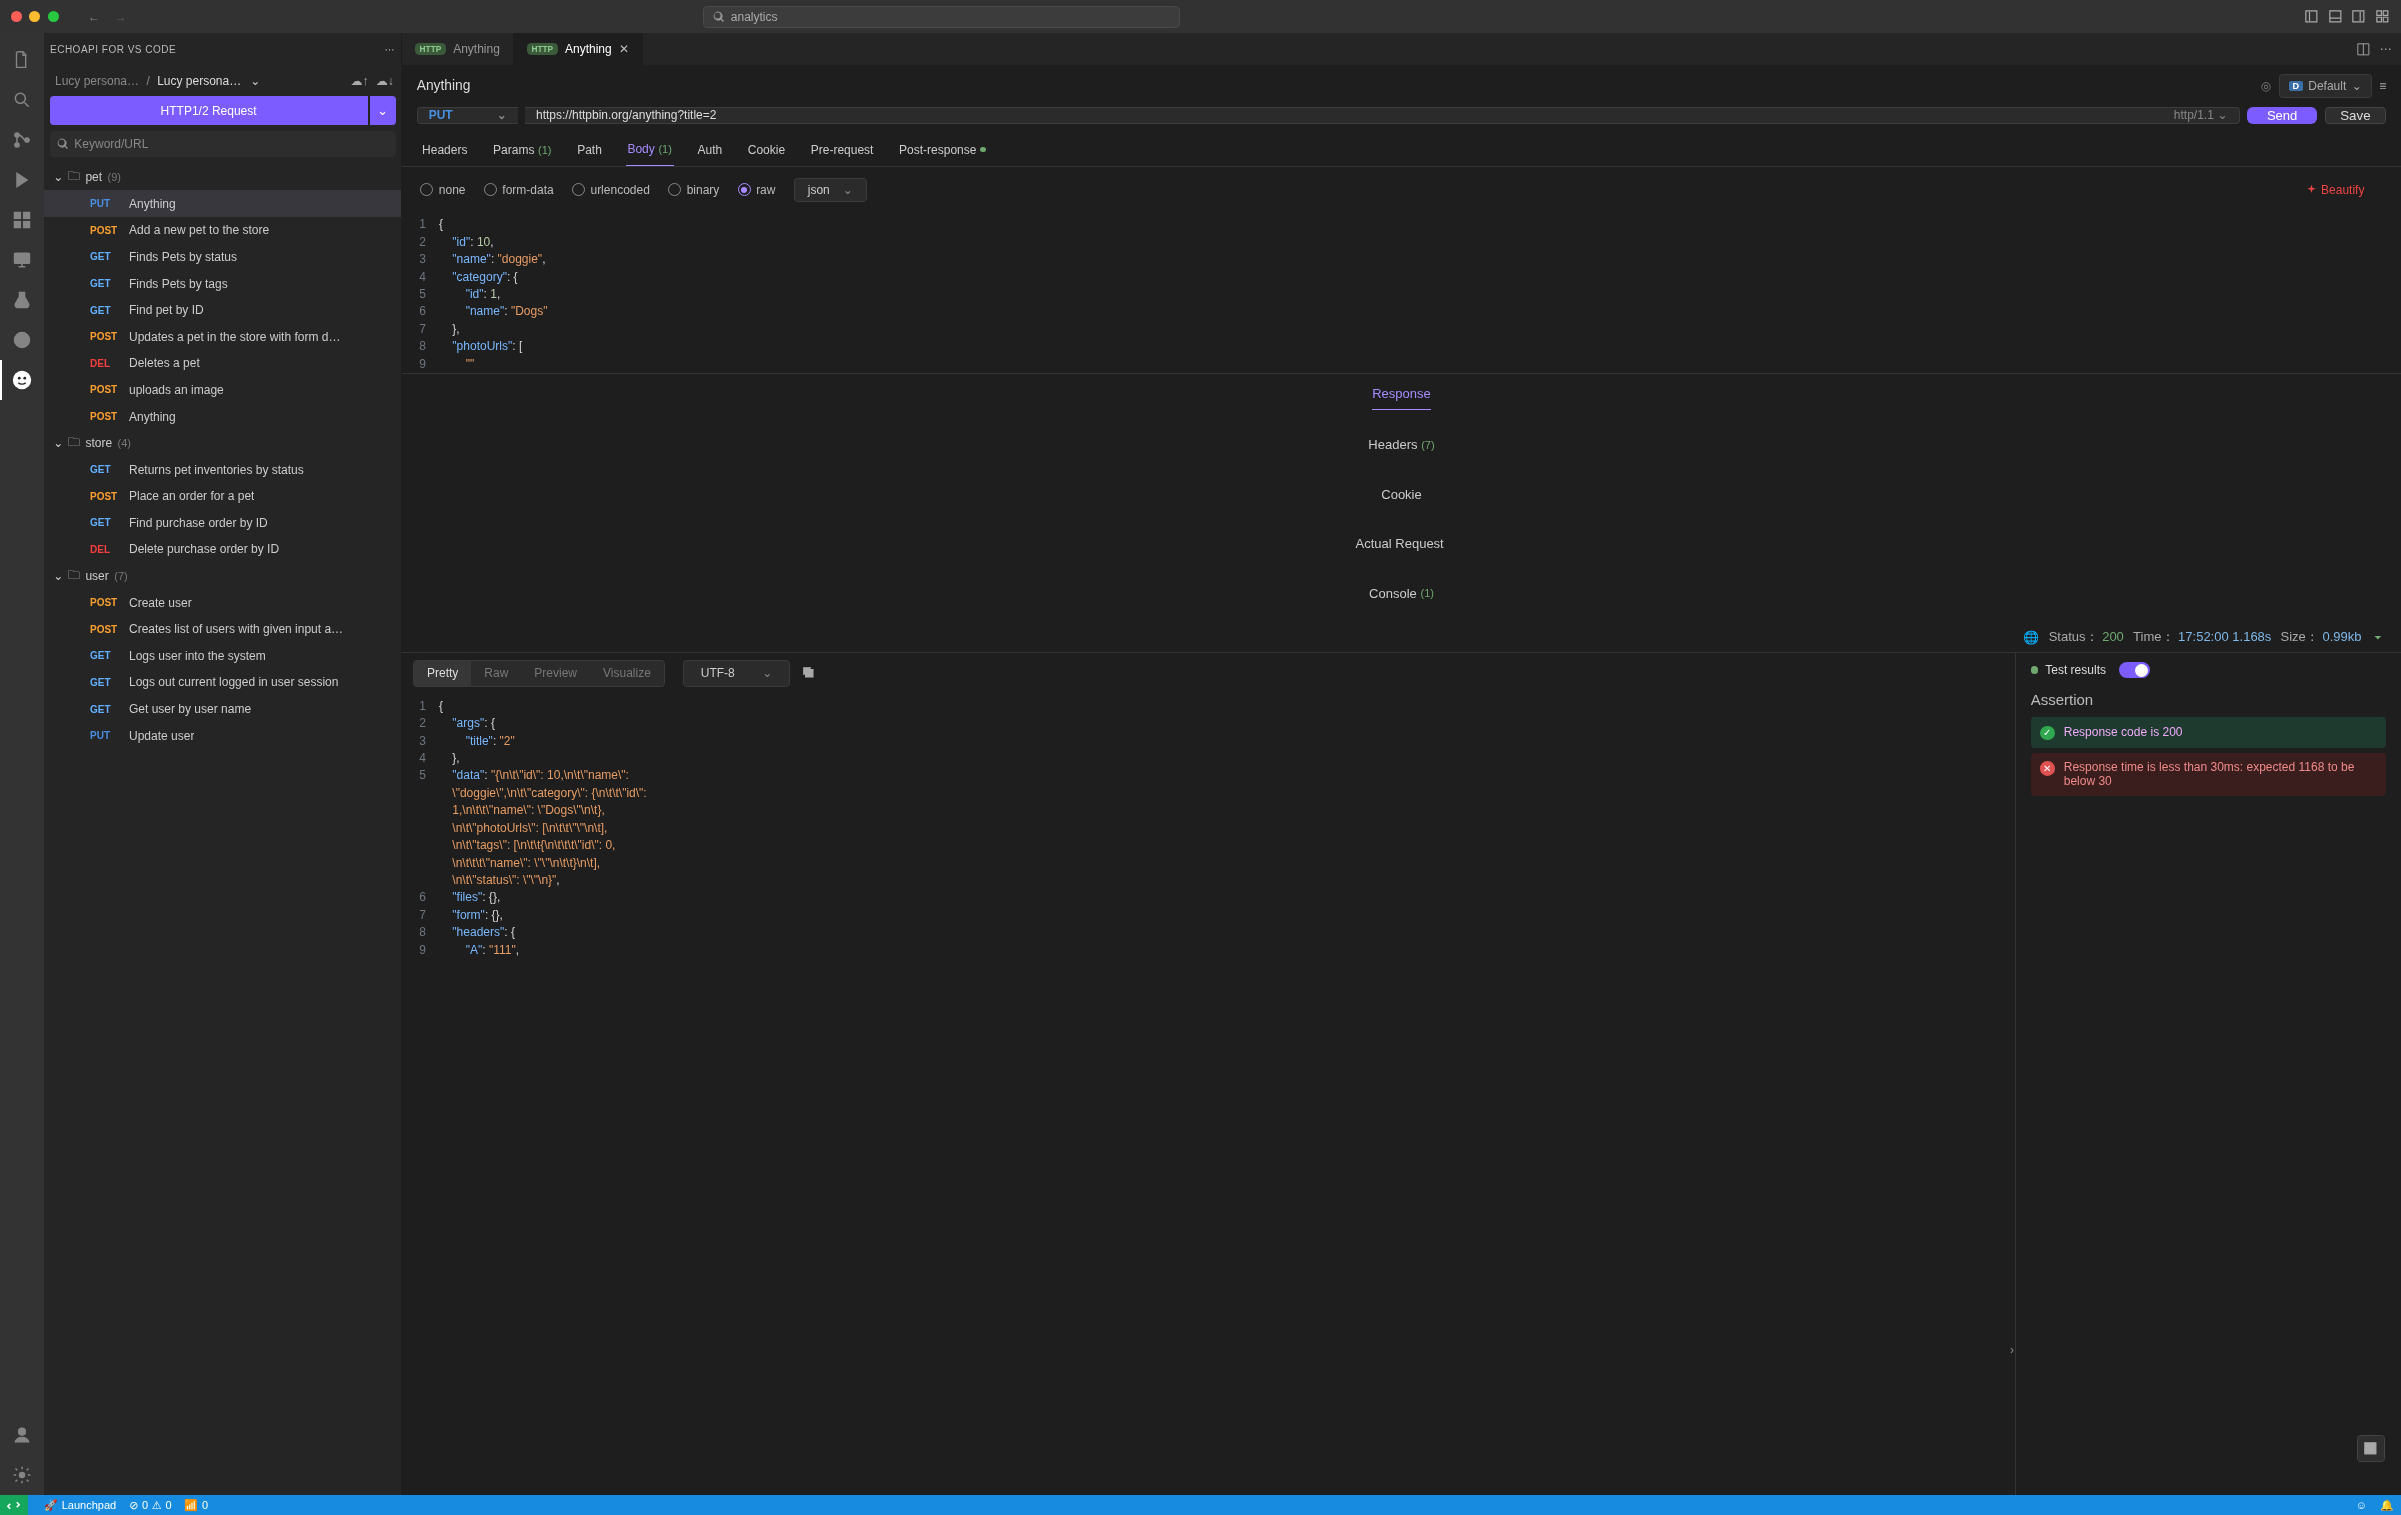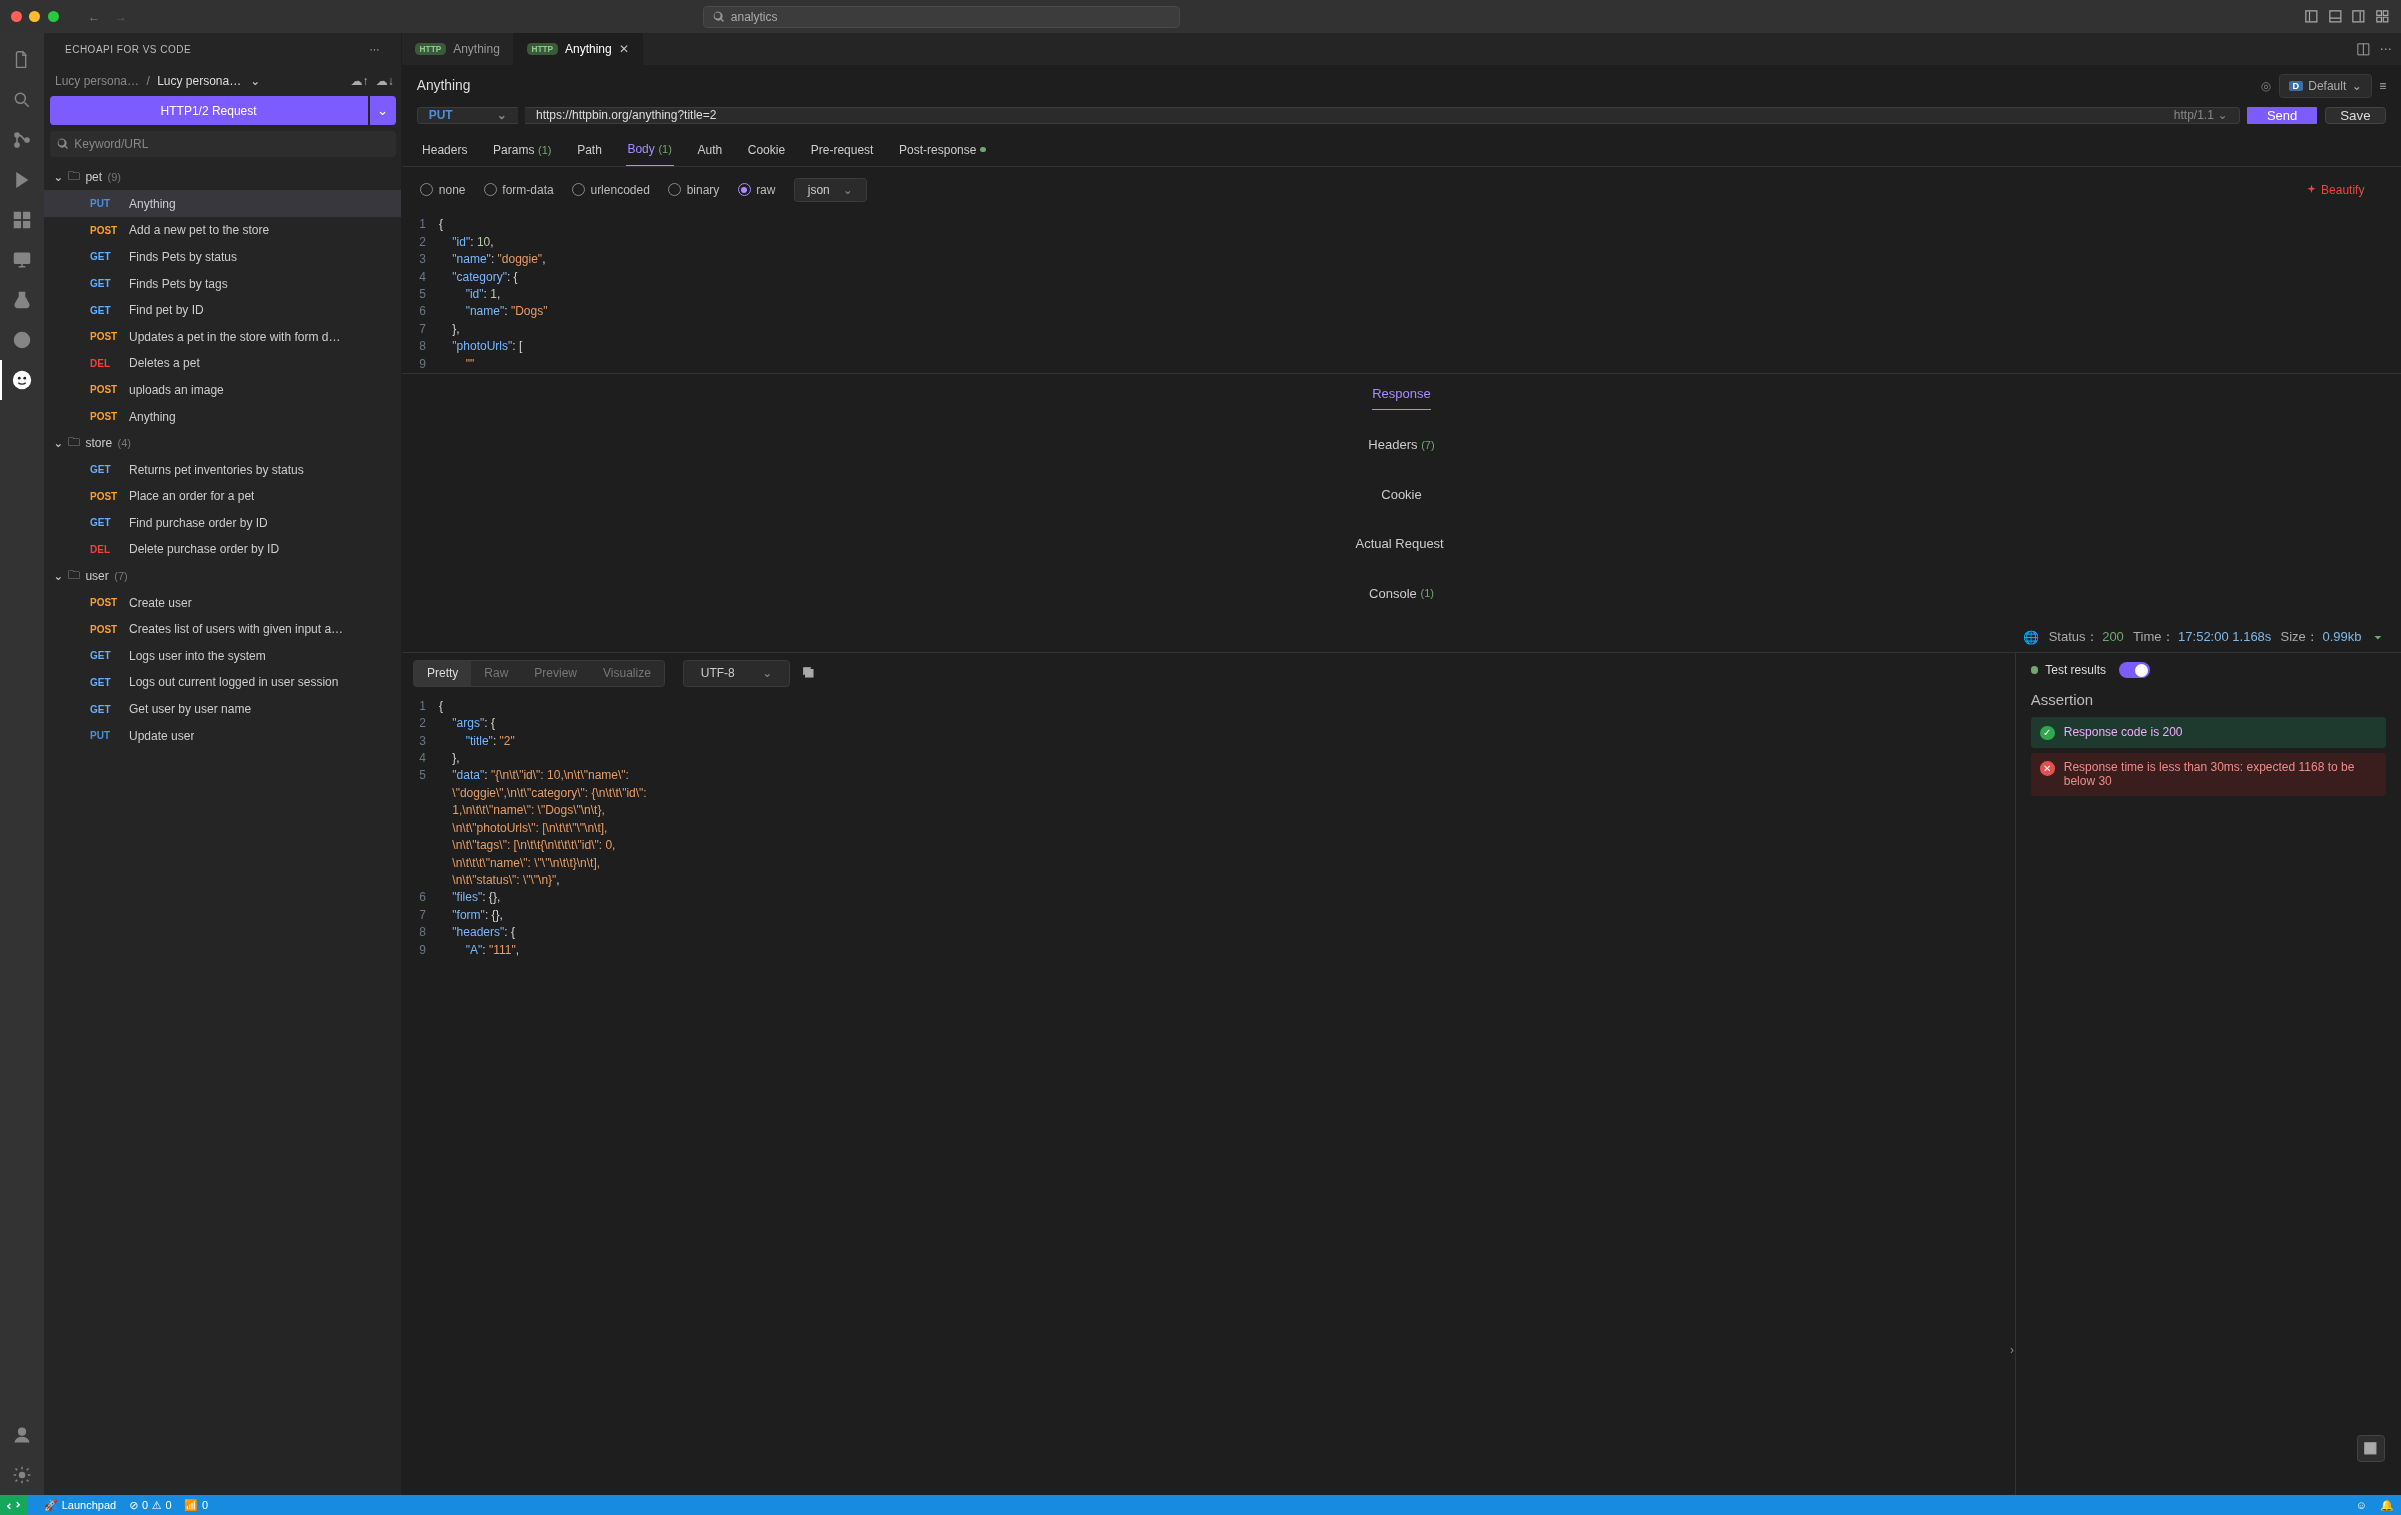--- a/index.html
+++ b/index.html
@@ -24,21 +24,21 @@
 
 
 .activitybar { width: 44px; background: #333333; display: flex; flex-direction: column; align-items: center; padding-top: 7.3px; }
 .act-item { width: 44px; height: 40px; display: flex; align-items: center; justify-content: center; color: #858585; cursor: pointer; position: relative; }
 .act-item.active { color: #fff; }
 .act-item.active::before { content: ""; position: absolute; left: 0; top: 0; bottom: 0; width: 1.8px; background: #fff; }
 .act-spacer { flex: 1; }
 
 
 .sidebar { width: 358px; background: #252526; display: flex; flex-direction: column; border-right: 0.9px solid #1e1e1e; }
-.side-hdr { height: 32px; display: flex; align-items: center; padding: 0 21px; color: #bbb; font-size: 10px; letter-spacing: 0.5px; }
+.side-hdr { height: 32px; display: flex; align-items: center; padding: 0 6px; color: #bbb; font-size: 10px; letter-spacing: 0.5px; }
 .side-hdr .dots { margin-left: auto; }
 .crumbs { height: 31px; display: flex; align-items: center; padding: 0 7.3px; color: #888; }
 .crumbs .crumb { padding: 0 3.7px; }
 .crumbs .active-crumb { color: #ddd; }
 .crumbs .cloud { margin-left: auto; display: flex; gap: 7.3px; color: #aaa; }
 .req-btn-row { padding: 0 5.5px 5.5px; display: flex; gap: 1.8px; }
 .req-btn { flex: 1; background: #7c5cff; color: #fff; border: none; height: 29px; border-radius: 3.7px 0 0 3.7px; font-size: 12px; cursor: pointer; }
 .req-dd { width: 26px; background: #7c5cff; border: none; border-radius: 0 3.7px 3.7px 0; display: flex; align-items: center; justify-content: center; color: #fff; cursor: pointer; }
 .kw-search { margin: 0 5.5px 3.7px; background: #2d2d2d; border-radius: 3.7px; height: 26px; display: flex; align-items: center; padding: 0 7.3px; color: #888; }
 .kw-search svg { width: 12px; height: 12px; margin-right: 5.5px; }
@@ -69,21 +69,21 @@
 .req-name { display: flex; align-items: center; padding: 9.2px 14.7px; gap: 9.2px; }
 .req-name .name { font-size: 13.8px; color: #ddd; }
 .req-name .right { margin-left: auto; display: flex; align-items: center; gap: 7.3px; color: #aaa; }
 .env-sel { background: #2b2b2b; border: 0.9px solid #3a3a3a; border-radius: 3.7px; padding: 3.7px 9.2px; display: flex; align-items: center; gap: 5.5px; }
 .env-badge { background: #3a6fa5; color: #fff; font-size: 9.2px; padding: 0 3.7px; border-radius: 1.8px; font-weight: 700; }
 
 .url-row { display: flex; align-items: stretch; padding: 0 14.7px 11px; gap: 7.3px; }
 .method-sel { width: 101px; background: #2b2b2b; border: 0.9px solid #3c3c3c; border-radius: 3.7px 0 0 3.7px; display: flex; align-items: center; padding: 0 11px; color: #4990e2; font-weight: 600; justify-content: space-between; border-right: none; }
 .url-input { flex: 1; background: #2b2b2b; border: 0.9px solid #3c3c3c; border-left: none; border-radius: 0 3.7px 3.7px 0; display: flex; align-items: center; padding: 0 11px; color: #ddd; justify-content: space-between; }
 .url-input .proto { color: #888; display: flex; align-items: center; gap: 3.7px; }
-.send-btn { background: #7c5cff; color: #fff; border: none; border-radius: 1px; padding: 0 20px; font-size: 13px; cursor: pointer; }
+.send-btn { background: #7c5cff; color: #fff; border: none; border-radius: 6px; padding: 0 20px; font-size: 13px; cursor: pointer; }
 .save-btn { background: #2e2e2e; color: #ddd; border: 0.9px solid #444; border-radius: 3.7px; padding: 0 14.7px; cursor: pointer; }
 
 .req-tabs { display: flex; gap: 22px; padding: 0 18.3px; border-bottom: 0.9px solid #333; }
 .req-tab { padding: 7.3px 1.8px 9.2px; color: #ccc; cursor: pointer; display: flex; align-items: center; gap: 3.7px; }
 .req-tab.active { color: #a78bff; border-bottom: 1.8px solid #a78bff; }
 .req-tab .badge { color: #6fa86f; font-size: 11px; }
 .req-tab .dot-i { width: 5.5px; height: 5.5px; border-radius: 50%; background: #6fa86f; }
 
 .body-opts { display: flex; gap: 18.3px; padding: 11px 18.3px; align-items: center; }
 .radio { display: flex; align-items: center; gap: 5.5px; color: #bbb; cursor: pointer; }

